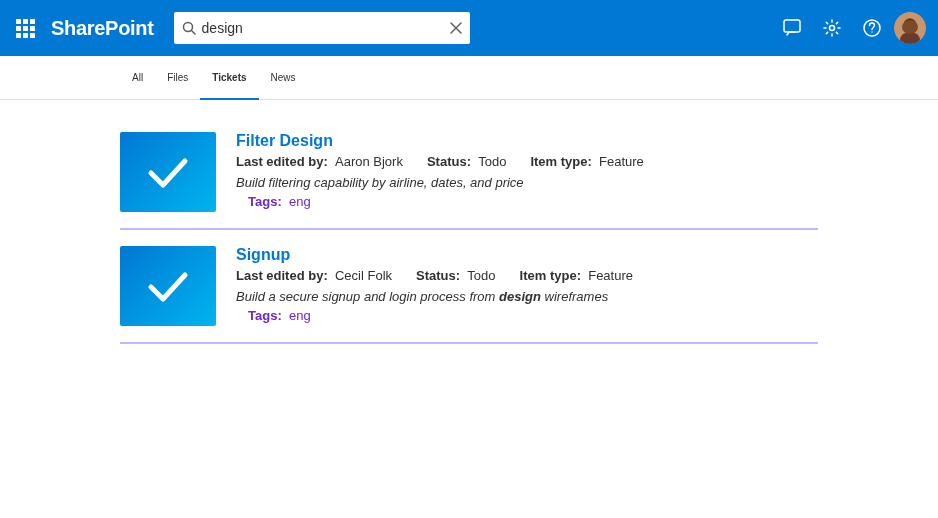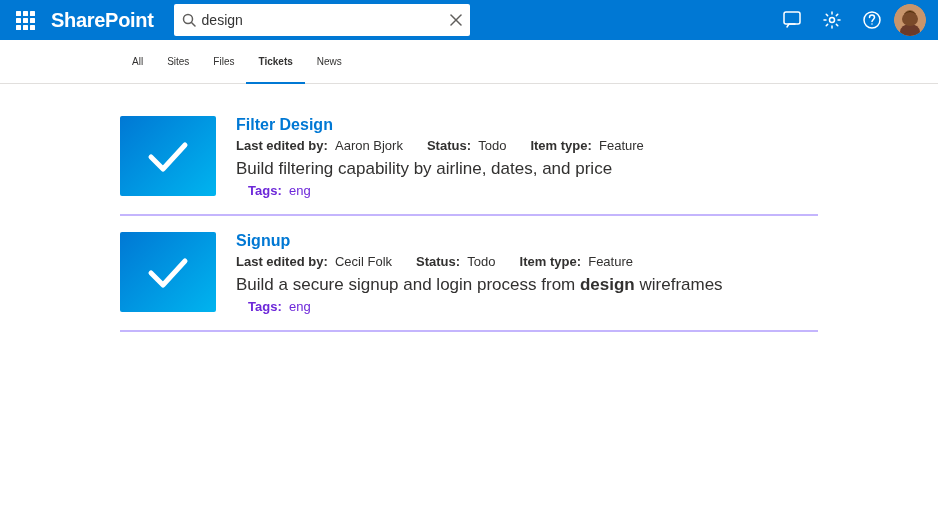--- a/index.html
+++ b/index.html
@@ -1,21 +1,21 @@
 <!DOCTYPE html>
 <html><head>
   <meta charset="utf-8">
   <style>
     * { box-sizing: border-box; margin: 0; padding: 0; }
     body { font-family: 'Segoe UI', Tahoma, Geneva, Verdana, sans-serif; background: #fff; width: 938px; height: 518px; overflow: hidden; }
 
     
     .header {
       background: #0078d4;
-      height: 40px;
+      height: 56px;
       display: flex;
       align-items: center;
       padding: 0 12px;
       gap: 12px;
     }
     .waffle-icon {
       color: white;
       font-size: 18px;
       cursor: pointer;
       display: flex;
@@ -176,23 +176,24 @@
     .result-meta {
       display: flex;
       gap: 24px;
       font-size: 13px;
       color: #323130;
       margin-bottom: 6px;
     }
     .result-meta span { white-space: nowrap; }
     .result-meta .label { font-weight: 600; }
     .result-desc {
-      font-size: 17px;
+      font-size: 13px;
       color: #323130;
       margin-bottom: 4px;
+      font-style: italic;
     }
     .result-desc .highlight {
       font-weight: 700;
     }
     .result-tags {
       font-size: 13px;
       color: #6d28d9;
       margin-left: 12px;
     }
     .result-tags .label { font-weight: 600; }
@@ -268,21 +269,20 @@
           <ellipse cx="16" cy="14" rx="5" ry="5" fill="#d4956a"></ellipse>
           <path d="M10 10 Q16 4 22 10" fill="#4a2800"></path>
         </svg>
       </div>
     </div>
   </div>
 </div>
 
 <div class="nav-tabs">
   <div class="nav-tab">All</div>
-  <div class="nav-tab">Sites</div>
   <div class="nav-tab">Files</div>
   <div class="nav-tab active">Tickets</div>
   <div class="nav-tab">News</div>
 </div>
 
 <div class="content">
 
   <div class="result-item">
     <div class="result-thumbnail">
       <svg class="check-svg" viewBox="0 0 50 50" fill="none">

